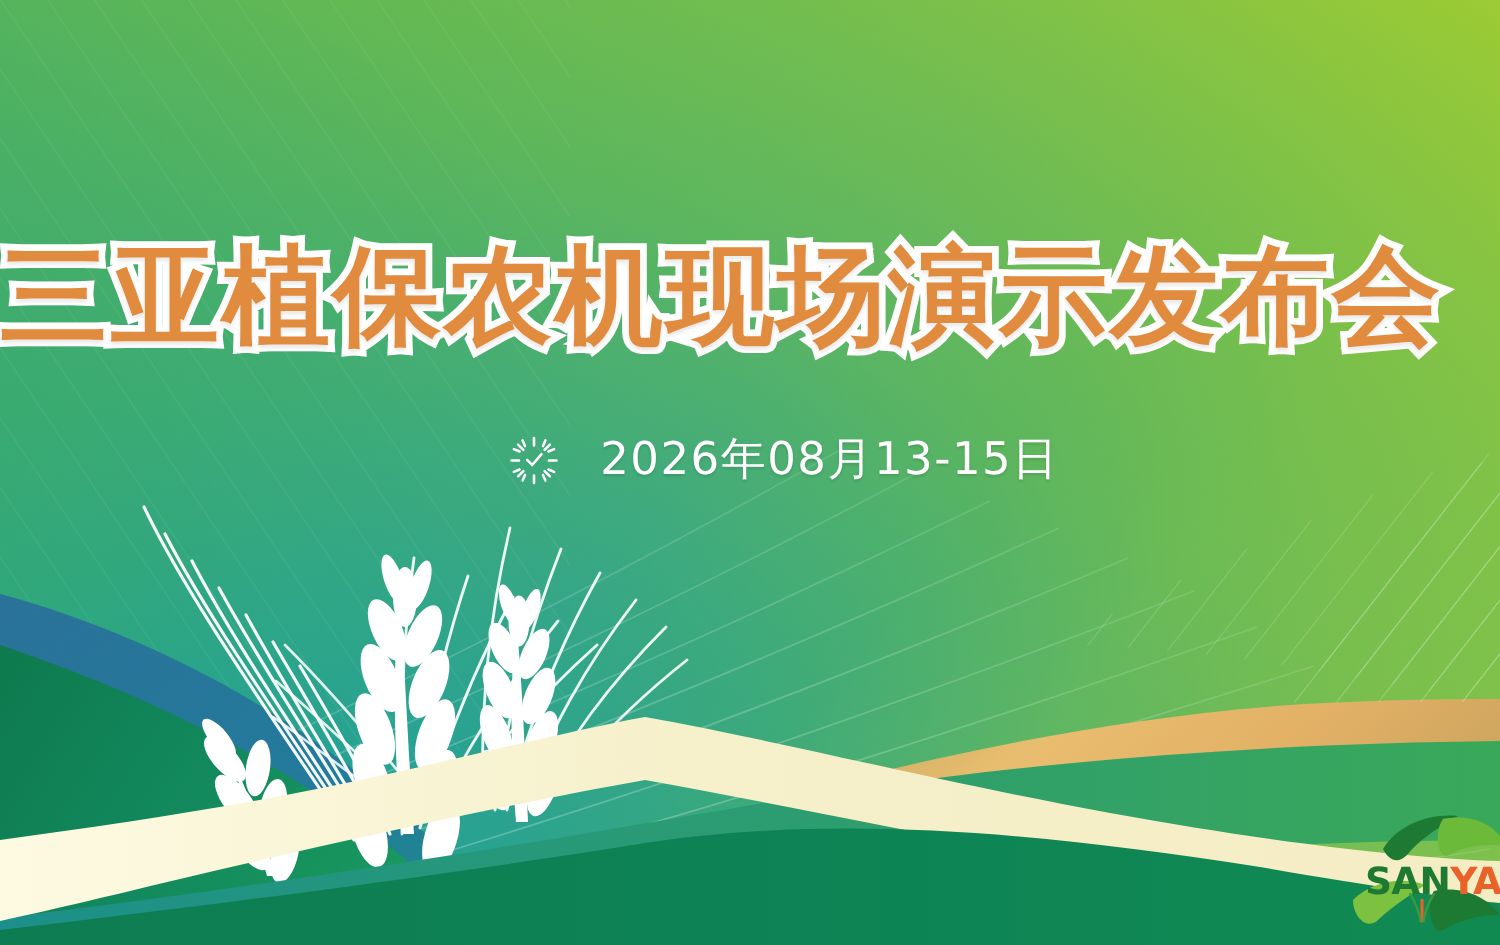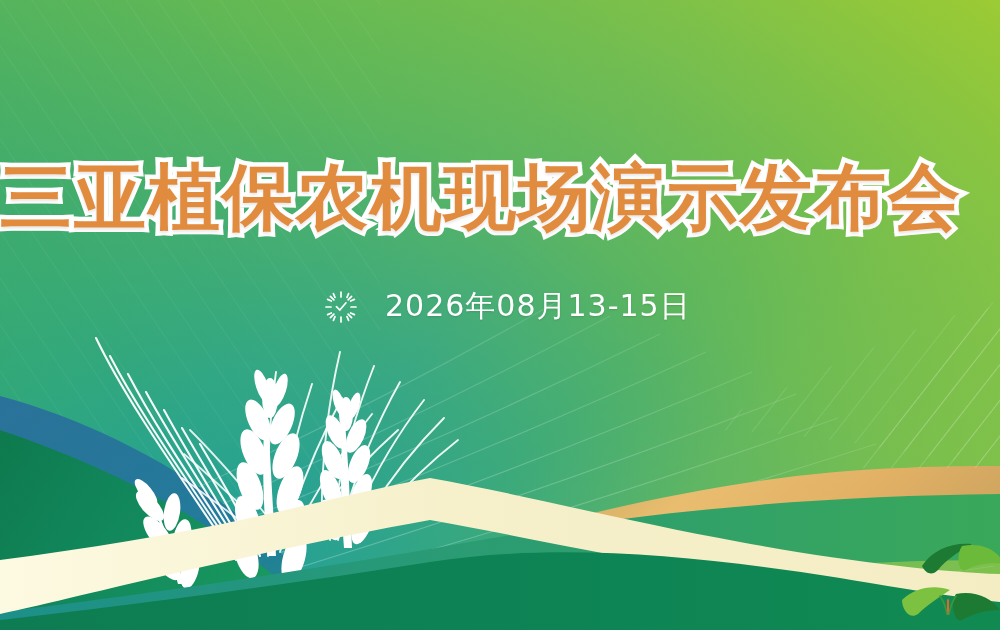--- a/index.html
+++ b/index.html
@@ -59,21 +59,21 @@
     left: 0;
     width: 1000px;
     display: flex;
     flex-direction: column;
     align-items: center;
     gap: 12px;
   }
   .info-row {
     display: flex;
     align-items: center;
-    justify-content: flex-start;
+    justify-content: center;
     gap: 24px;
     color: #ffffff;
     width: 400px;
   }
   .info-row.date-row { padding-left: 42px; }
   .info-row.venue-row { padding-left: 0px; }
   .info-text {
     font-family: "DejaVu Sans", "Liberation Sans", sans-serif;
     font-size: 30px;
     font-weight: 400;
@@ -381,15 +381,20 @@
             <path d="M25.0 9.4 L26.6 5.6"></path>
             <path d="M14.4 18.6 L17.8 22.0 L24.0 14.8"></path>
           </svg>
         </span>
         <span class="info-text">2026年08月13-15日</span>
       </div>
 
 
     </div>
 
+    <div id="logo-block">
+      <div id="logo-text">
+        <span class="part-a">SAN</span><span class="part-b">YA</span>
+      </div>
+    </div>
 
   </div>
 </div>
 
 </body></html>

